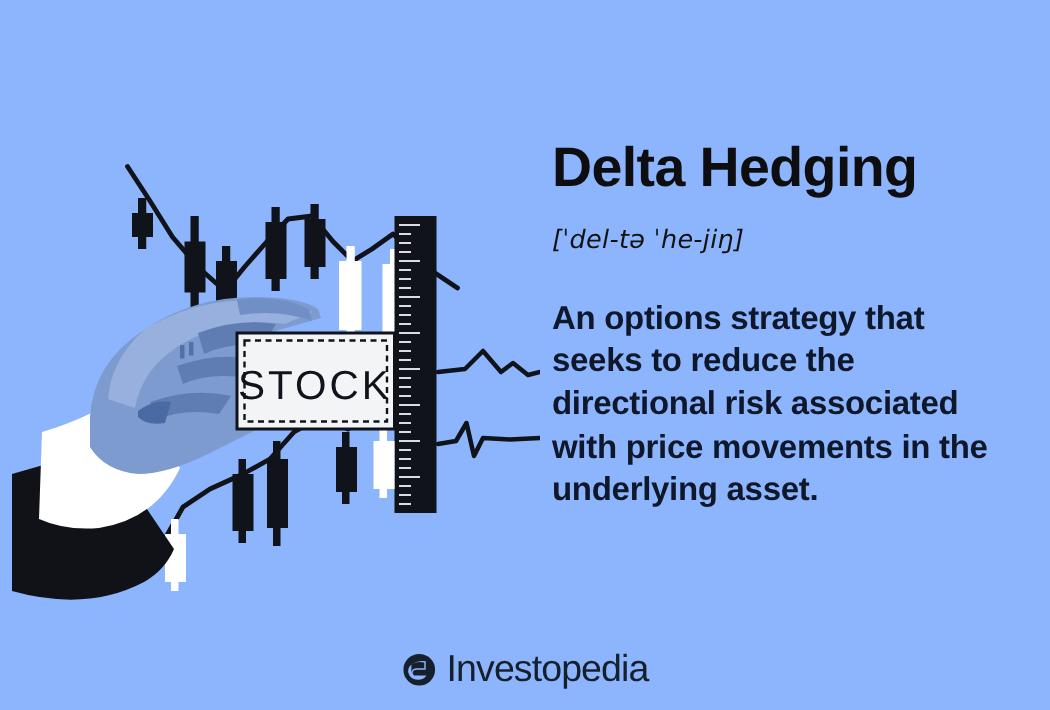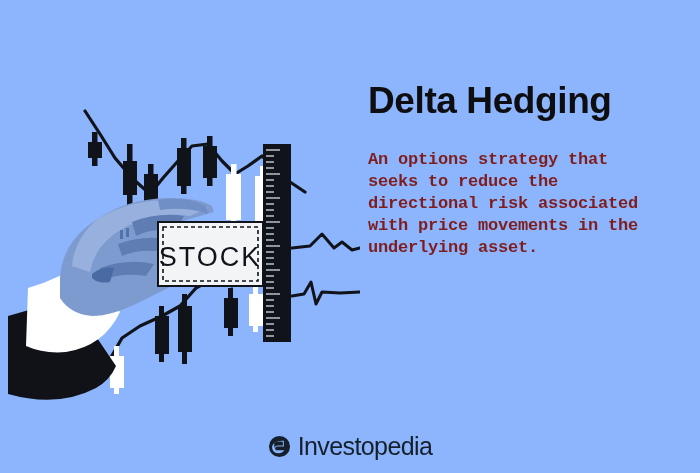--- a/index.html
+++ b/index.html
@@ -6,38 +6,38 @@
   body{
     width:700px;height:473px;overflow:hidden;
     background:#8cb5fd;
     font-family:"Liberation Sans", sans-serif;
     -webkit-font-smoothing:antialiased;
   }
   .card{position:relative;width:700px;height:473px;background:#8cb5fd;}
 
   
   .textcol{
-    position:absolute;left:368px;top:82px;width:312px;
+    position:absolute;left:368px;top:93px;width:312px;
   }
   .title{
     font-size:37px;font-weight:bold;color:#0e0e10;
     letter-spacing:-0.4px;line-height:1.05;margin:0;
     font-family:"Liberation Sans", sans-serif;
   }
   .pron{
     margin:18px 0 0 0;
     font-size:17px;font-style:italic;color:#111;
     font-family:"DejaVu Sans", sans-serif;
     letter-spacing:0.2px;
   }
   .desc{
     margin:28px 0 0 0;
-    font-size:17px;font-weight:bold;color:#7f1d1d;
+    font-size:22px;font-weight:bold;color:#0f172a;
     line-height:1.30;letter-spacing:-0.2px;
-    font-family:Liberation Mono, monospace;
+    font-family:Liberation Sans, sans-serif;
     width:300px;
   }
 
   
   .illus{position:absolute;left:0;top:16px;width:360px;height:420px;}
 
   
   .logo{
     position:absolute;left:0;right:0;bottom:14px;
     display:flex;align-items:center;justify-content:center;gap:7px;text-align:right;
@@ -201,20 +201,21 @@
           <rect x="163" y="211" width="95" height="54" fill="none" stroke="#10131a" stroke-width="1.6" stroke-dasharray="4 3"></rect>
           <text x="210" y="250" text-anchor="middle" font-family="'Liberation Sans', sans-serif" font-size="27" font-weight="500" letter-spacing="2" fill="#10131a">STOCK</text>
         </g>
 
       </g>
     </svg>
   </div>
 
   <div class="textcol">
     <h1 class="title">Delta Hedging</h1>
+    <p class="pron">[ˈdel-tə ˈhe-jiŋ]</p>
     <p class="desc">An options strategy that seeks to reduce the directional risk associated with price movements in the underlying asset.</p>
   </div>
 
   <div class="logo">
     <svg class="logo-mark" viewBox="0 0 48 48">
       <circle cx="24" cy="24" r="22" fill="#16202c"></circle>
       <path d="M33 12 L33 24 L20 24 Q16 24 15 27 Q14 30 17 32 L34 32 Q30 38 22 38 Q12 38 9 29 Q7 21 14 16 Q22 11 33 12 Z" fill="#8cb5fd"></path>
       <path d="M31 14 L31 22 L21 22 Q14 22 13 28 L13 16 Q21 12 31 14 Z" fill="#16202c"></path>
     </svg>
     <span class="logo-text">Investopedia</span>

